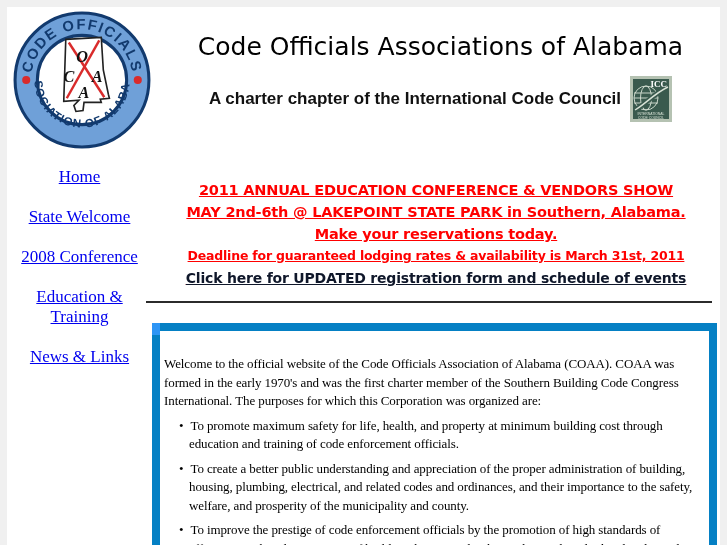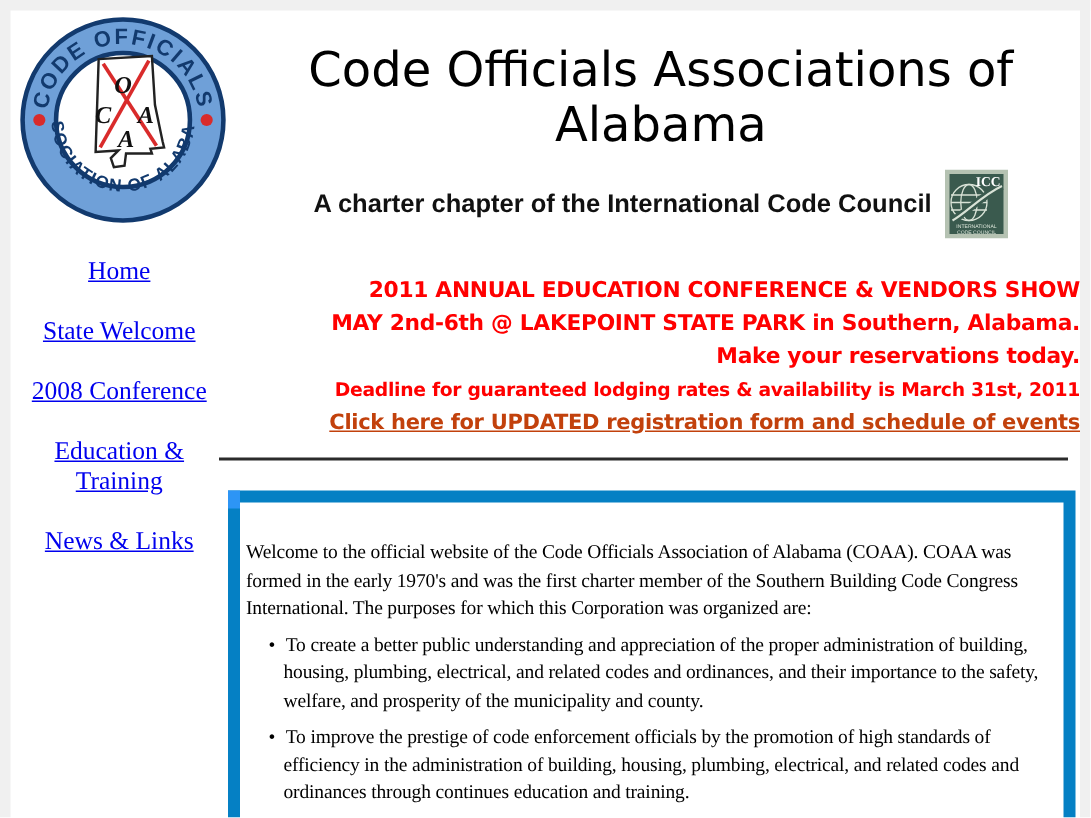--- a/index.html
+++ b/index.html
@@ -5,35 +5,35 @@
   html,body{margin:0;padding:0;background:#ffffff;}
   body{width:727px;height:545px;overflow:hidden;font-family:"Liberation Sans",sans-serif;}
   .frame{box-sizing:border-box;width:727px;height:545px;overflow:hidden;
          border-left:7px solid #f0f0f0;border-right:7px solid #f0f0f0;border-top:7px solid #f0f0f0;
          background:#fff;}
   
   .header{display:flex;}
   .logo-wrap{width:150px;flex:0 0 150px;padding:2px 0 0 4px;}
   .head-text{flex:1;text-align:center;}
   h1.page-title{font-family:"DejaVu Sans","Liberation Sans",sans-serif;font-weight:400;
-        font-size:32px;line-height:37px;color:#000;margin:21px 20px 0 20px;}
+        font-size:25px;line-height:37px;color:#000;margin:21px 20px 0 20px;}
   .subtitle-row{display:flex;justify-content:center;align-items:center;gap:9px;margin-top:11px;}
   .subtitle{font-family:Liberation Sans, sans-serif;font-weight:bold;font-size:17px;color:#111;}
   
   .body-row{display:flex;}
   nav.sidebar{width:145px;flex:0 0 145px;padding-top:12px;}
   nav.sidebar a{display:block;text-align:center;font-family:"Liberation Serif",serif;
         font-size:17px;color:#0000EE;text-decoration:underline;margin-bottom:20px;cursor:pointer;}
   main.col{flex:1;min-width:0;}
   
-  .announcement{margin-top:24px;text-align:right;font-family:"DejaVu Sans","Liberation Sans",sans-serif;
-        font-weight:bold;color:#FF0000;letter-spacing:-0.2px;}
+  .announcement{margin-top:24px;text-align:center;font-family:"DejaVu Sans","Liberation Sans",sans-serif;
+        font-weight:bold;color:#FF0000;letter-spacing:-0.2px;text-decoration:underline;}
   .ann-line{font-size:14.5px;line-height:22px;}
   .ann-deadline{font-size:12.5px;line-height:22px;}
-  .ann-link{display:block;font-size:14px;line-height:23px;color:#c2410c;
+  .ann-link{display:block;font-size:14px;line-height:23px;color:#0f172a;
         text-decoration:underline;cursor:pointer;}
   hr.divider{border:none;border-top:2px solid #2b2b2b;margin:11px 8px 0 -6px;}
   
   .content-box{position:relative;margin:20px 3px 0 0;border:8px solid #0580C4;
         padding:4px 4px 40px 4px;font-family:"Liberation Serif",serif;font-size:13px;
         line-height:18.5px;color:#000;letter-spacing:-0.1px;}
   .corner-accent{position:absolute;top:-8px;left:-8px;width:8px;height:12px;background:#2D95F5;}
   .content-box p{margin:20px 0 6px 0;}
   .content-box ul{margin:0;padding:0;list-style:none;}
   .content-box li{margin:0 0 6px 25px;text-indent:-10px;}
@@ -113,20 +113,21 @@
         <div class="ann-deadline">Deadline for guaranteed lodging rates &amp; availability is March 31st, 2011</div>
         <a href="#" class="ann-link">Click here for UPDATED registration form and schedule of events</a>
       </div>
 
       <hr class="divider">
 
       <div class="content-box">
         <div class="corner-accent"></div>
         <p>Welcome to the official website of the Code Officials Association of Alabama (COAA). COAA was formed in the early 1970's and was the first charter member of the Southern Building Code Congress International. The purposes for which this Corporation was organized are:</p>
         <ul>
+          <li>To promote maximum safety for life, health, and property at minimum building cost through education and training of code enforcement officials.</li>
           <li>To create a better public understanding and appreciation of the proper administration of building, housing, plumbing, electrical, and related codes and ordinances, and their importance to the safety, welfare, and prosperity of the municipality and county.</li>
           <li>To improve the prestige of code enforcement officials by the promotion of high standards of efficiency in the administration of building, housing, plumbing, electrical, and related codes and ordinances through continues education and training.</li>
 
         </ul>
       </div>
     </main>
   </div>
 
 </div>
 

